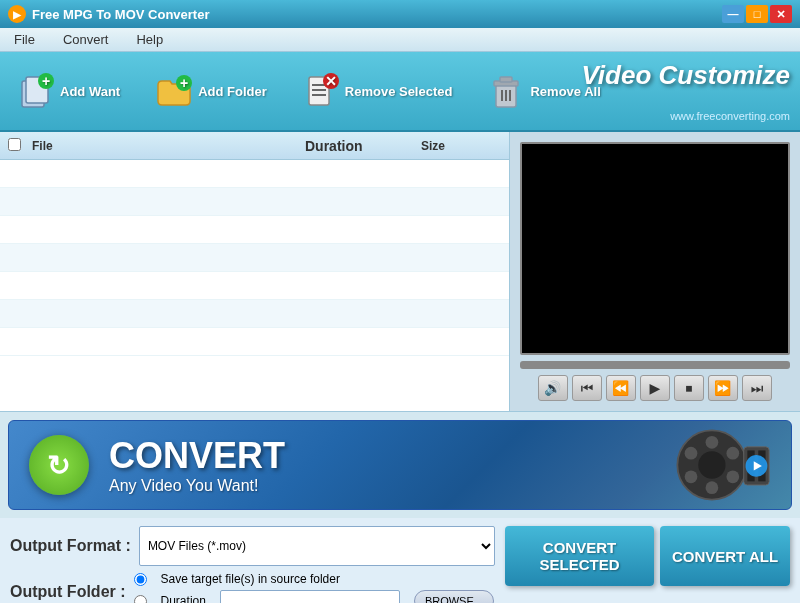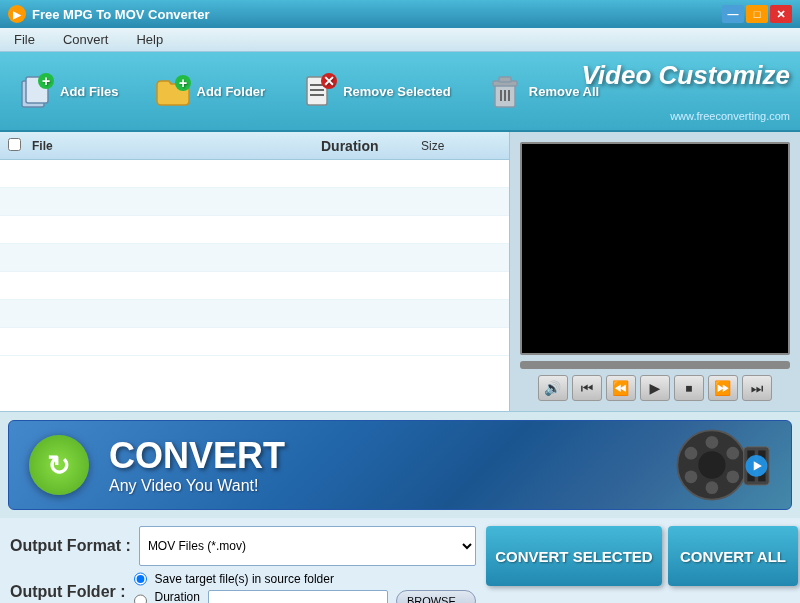--- a/index.html
+++ b/index.html
@@ -64,21 +64,21 @@
       background: white;
     }
     .file-list-header {
       display: flex; background: linear-gradient(to bottom, #d8eef8, #c0ddf0);
       border-bottom: 1px solid #a0c8dc; height: 28px; align-items: center;
       padding: 0 8px;
     }
     .col-checkbox { width: 24px; }
     .col-file { flex: 1; font-weight: bold; font-size: 12px; color: #333; }
     .col-duration { width: 100px; font-weight: bold; font-size: 14px; color: #333; }
-    .col-size { width: 80px; font-weight: normal; font-size: 12px; color: #333; }
+    .col-size { width: 80px; font-weight: bold; font-size: 12px; color: #333; margin-left: 16px; }
     .file-list-body { flex: 1; }
     .file-row {
       display: flex; align-items: center; padding: 0 8px; height: 28px;
       border-bottom: 1px solid #e8f4f8;
     }
     .file-row:nth-child(even) { background: #f0f8fc; }
 
     
     .video-preview {
       width: 290px; display: flex; flex-direction: column;
@@ -128,33 +128,33 @@
       padding: 8px 10px; background: #e0eef8; display: flex; gap: 10px; align-items: flex-start;
     }
     .output-settings { flex: 1; }
     .form-row { display: flex; align-items: center; gap: 8px; margin-bottom: 6px; }
     .form-label { font-weight: bold; font-size: 16px; color: #333; white-space: nowrap; }
     .format-select {
       flex: 1; height: 40px; border: 1px solid #88aacc; border-radius: 2px;
       background: white; font-size: 12px; padding: 0 4px; cursor: pointer;
     }
     .radio-group { display: flex; flex-direction: column; gap: 4px; }
-    .radio-row { display: flex; gap: 8px; font-size: 12px; }
+    .radio-row { display: flex; align-items: center; gap: 14px; font-size: 12px; }
     .folder-input {
       width: 180px; height: 22px; border: 1px solid #88aacc; border-radius: 2px;
       font-size: 11px; padding: 0 4px;
     }
     .browse-btn {
       height: 22px; padding: 0 10px; background: linear-gradient(to bottom, #e0e8f0, #c0cce0);
       border: 1px solid #8899bb; border-radius: 11px; cursor: pointer; font-size: 11px;
     }
 
     .action-buttons { display: flex; gap: 6px; align-items: center; }
     .convert-selected-btn {
-      height: 60px; width: 176px;
+      height: 60px; width: 149px;
       background: linear-gradient(to bottom, #44b8d8, #2288b0);
       border: none; border-radius: 4px; cursor: pointer;
       font-size: 15px; font-weight: bold; color: white;
       text-shadow: 1px 1px 2px rgba(0,0,0,0.4);
       box-shadow: 2px 2px 5px rgba(0,0,0,0.3);
     }
     .convert-all-btn {
       height: 60px; width: 130px;
       background: linear-gradient(to bottom, #44b8d8, #2288b0);
       border: none; border-radius: 4px; cursor: pointer;
@@ -190,21 +190,21 @@
 <div class="toolbar">
   <div class="toolbar-btn">
     <div class="toolbar-icon">
       <svg width="36" height="36" viewBox="0 0 36 36">
         <rect x="4" y="8" width="22" height="26" rx="2" fill="#b8d0e8" stroke="#6688aa" stroke-width="1.5"></rect>
         <rect x="8" y="4" width="22" height="26" rx="2" fill="#dce8f4" stroke="#6688aa" stroke-width="1.5"></rect>
         <circle cx="28" cy="8" r="8" fill="#22bb44"></circle>
         <text x="28" y="13" text-anchor="middle" font-size="14" font-weight="bold" fill="white">+</text>
       </svg>
     </div>
-    <span>Add Files</span>
+    <span>Add Want</span>
   </div>
 
   <div class="toolbar-btn">
     <div class="toolbar-icon">
       <svg width="36" height="36" viewBox="0 0 36 36">
         <path d="M2 12 Q2 8 6 8 L14 8 L16 11 L30 11 Q34 11 34 15 L34 28 Q34 32 30 32 L6 32 Q2 32 2 28 Z" fill="#f0c040" stroke="#c89020" stroke-width="1.5"></path>
         <circle cx="28" cy="10" r="8" fill="#22bb44"></circle>
         <text x="28" y="15" text-anchor="middle" font-size="14" font-weight="bold" fill="white">+</text>
       </svg>
     </div>

